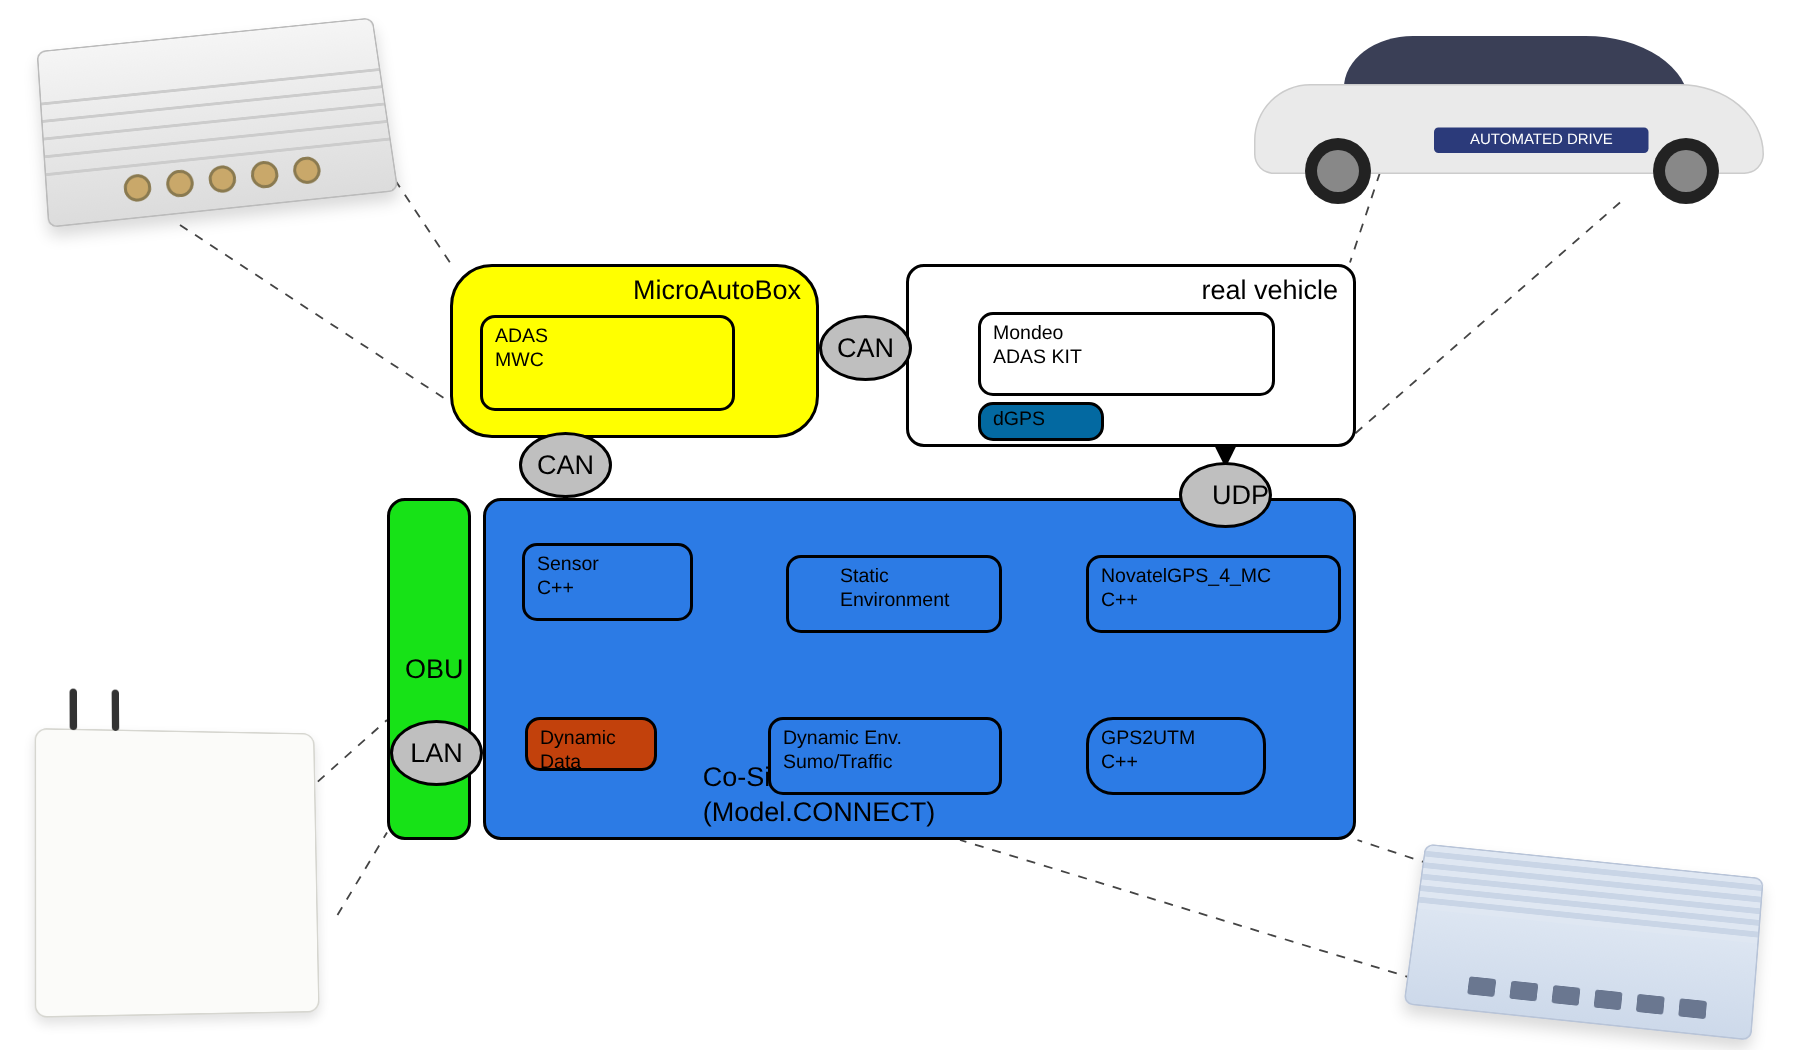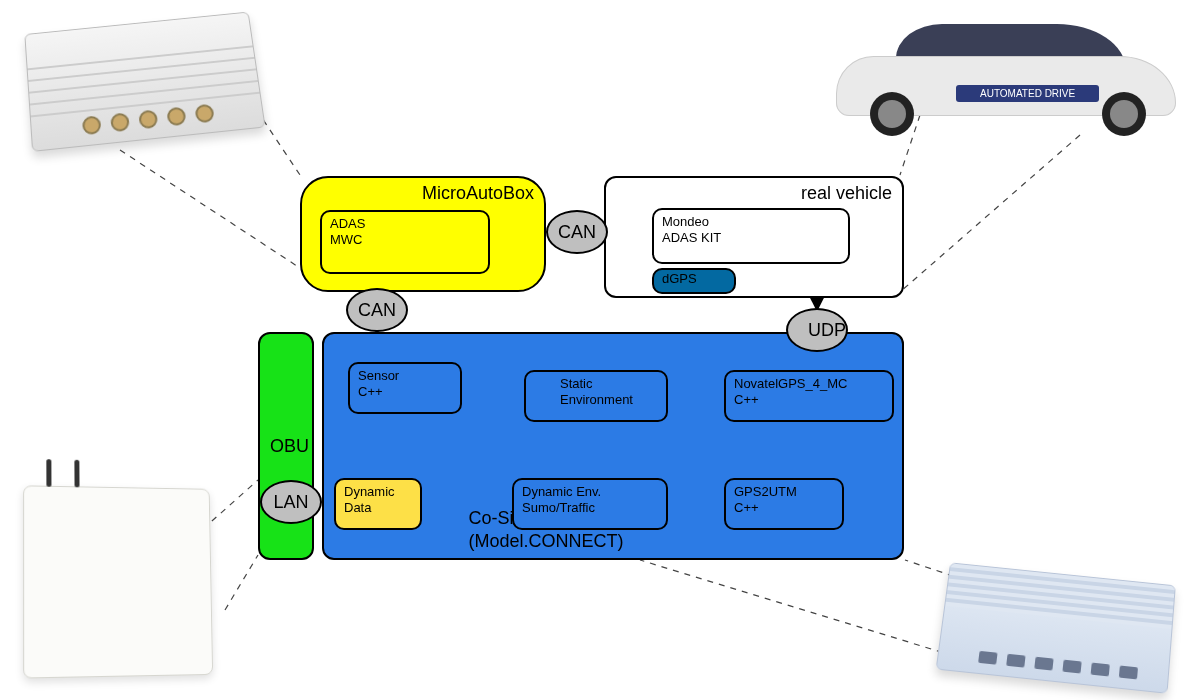--- a/index.html
+++ b/index.html
@@ -235,31 +235,31 @@
     <div class="box small" style="left:200px; top:36px; width:144px; height:52px; background:#2c7be5;padding-left:34px;">
       <div>Static</div>
       <div>Environment</div>
     </div>
 
     <div class="box small" style="left:400px; top:36px; width:170px; height:52px; background:#2c7be5;">
       <div>NovatelGPS_4_MC</div>
       <div>C++</div>
     </div>
 
-    <div class="box small" style="left:10px; top:144px; width:88px; height:52px; background:#fde047;">
+    <div class="box small" style="left:26px; top:144px; width:88px; height:36px; background:#c2410c;">
       <div>Dynamic</div>
       <div>Data</div>
     </div>
 
     <div class="box small" style="left:188px; top:144px; width:156px; height:52px; background:#2c7be5;">
       <div>Dynamic Env.</div>
       <div>Sumo/Traffic</div>
     </div>
 
-    <div class="box small" style="left:400px; top:144px; width:120px; height:52px; background:#2c7be5;">
+    <div class="box small" style="left:400px; top:144px; width:120px; height:52px; background:#2c7be5;border-radius:18px;">
       <div>GPS2UTM</div>
       <div>C++</div>
     </div>
   </div>
 
   <div class="bubble" style="left:546px; top:210px; width:62px; height:44px;">
     <span>CAN</span>
   </div>
   <div class="bubble" style="left:346px; top:288px; width:62px; height:44px;">
     <span>CAN</span>

